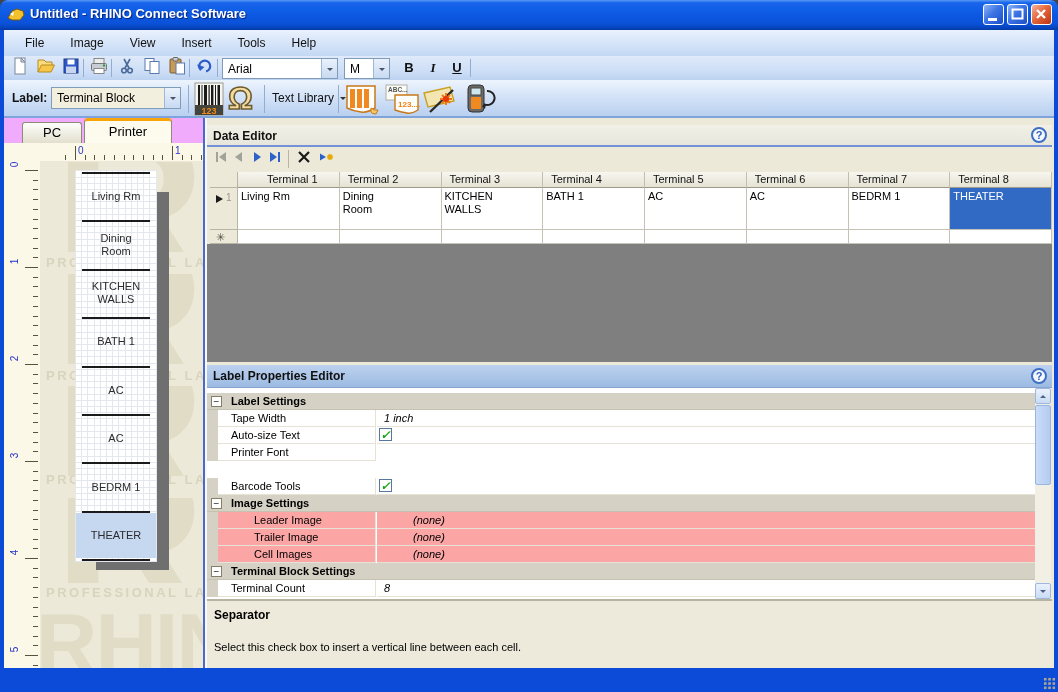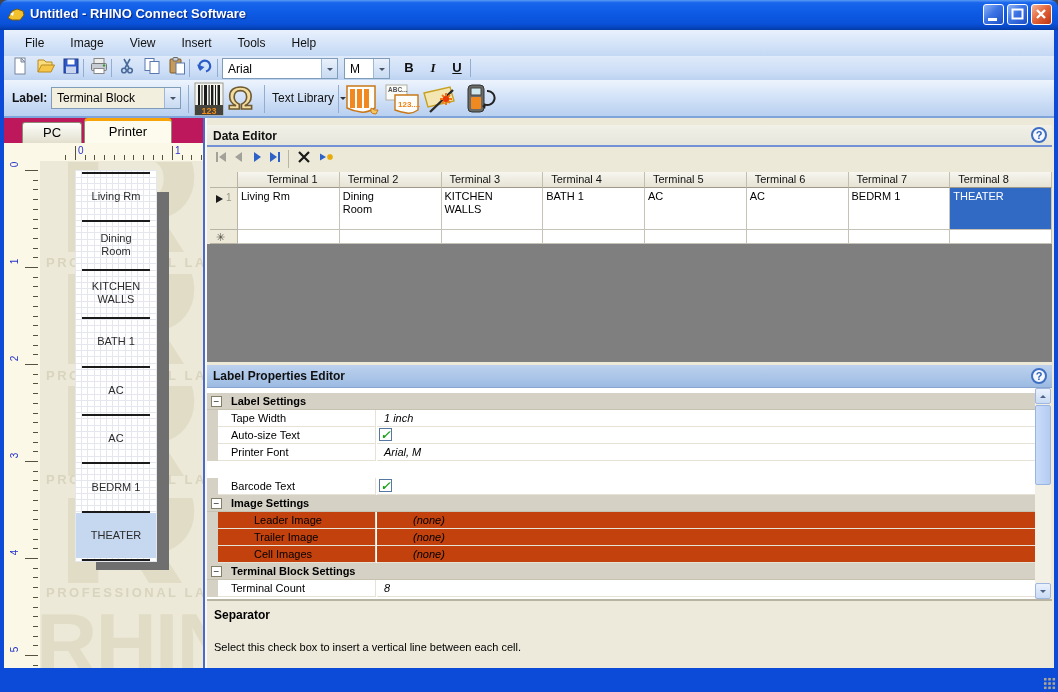--- a/index.html
+++ b/index.html
@@ -25,21 +25,21 @@
   .combo .arrow{width:16px;height:100%;background:linear-gradient(180deg,#EAF1FB,#C8DAF2);border-left:1px solid #9EB6D8;display:flex;align-items:center;justify-content:center;}
   .combo .arrow:after{content:"";width:0;height:0;border:3.5px solid transparent;border-top-color:#44526A;margin-top:4px;}
   .fmt{top:2px;width:22px;height:20px;text-align:center;line-height:20px;font-size:13px;color:#111;}
   .labelbar{left:4px;top:80px;width:1050px;height:38px;background:linear-gradient(180deg,#EDF4FD 0%,#D4E3F8 45%,#B9D0F0 100%);border-bottom:2px solid #7FA4DC;}
   .lb-caption{left:8px;top:11px;font-weight:bold;font-size:12px;color:#111;}
   .omega{font-size:31px;font-weight:bold;color:#F3DCA0;-webkit-text-stroke:1.6px #6E5A2E;line-height:34px;}
   .tl-btn{display:flex;align-items:center;font-size:12px;color:#111;}
   .tl-btn .arr{width:0;height:0;border:3.5px solid transparent;border-top-color:#333;margin:4px 0 0 6px;}
   
   .main{left:4px;top:118px;width:1050px;height:550px;background:#ECE9D8;}
-  .left-panel{left:0;top:0;width:203px;height:550px;background:#be185d;overflow:hidden;}
+  .left-panel{left:0;top:0;width:203px;height:550px;background:#f0abfc;overflow:hidden;}
   .lp-divider-b{left:199px;top:0;width:2px;height:550px;background:#4A69C8;}
   .lp-divider-w{left:201px;top:0;width:2px;height:550px;background:#F6F8FC;}
   .tab{position:absolute;border:1px solid #8E8B78;border-bottom:none;font-size:13px;text-align:center;}
   .tab.inactive{left:18px;top:4px;width:60px;height:21px;line-height:20px;background:linear-gradient(180deg,#FEFEFB,#E2DFCE);border-radius:3px 3px 0 0;}
   .tab.active{left:80px;top:0;width:88px;height:25px;line-height:22px;background:#FDFBEE;border-top:3px solid #F7A30A;border-radius:4px 4px 0 0;z-index:3;}
   .hruler{left:0;top:25px;width:199px;height:18px;background:#FBF8E7;}
   .vruler{left:0;top:43px;width:36px;height:507px;background:#FBF8E7;}
   .tick{position:absolute;background:#55523E;}
   .rnum{position:absolute;color:#2533CC;font-size:10px;}
   .preview{left:36px;top:43px;width:163px;height:507px;background:#ECE9D8;overflow:hidden;}
@@ -69,21 +69,21 @@
   .th{height:16px;background:linear-gradient(180deg,#F7F6EF,#E6E3D4);border-right:1px solid #C2BFAE;border-bottom:1px solid #9C988A;padding:1px 0 0 8px;color:#111;}
   .td{background:#fff;border-right:1px solid #C5C2B8;border-bottom:1px solid #C5C2B8;padding:2px 3px;white-space:pre-line;line-height:13px;color:#000;}
   .td.sel{background:#316AC5;color:#fff;}
   .rowhdr{position:absolute;background:#ECE9D8;border-right:1px solid #B9B5A6;border-bottom:1px solid #B9B5A6;}
   .grayfill{left:0;top:126px;width:845px;height:118px;background:#7F7F7F;}
   .propgrid{left:0;top:270px;width:828px;height:211px;background:#fff;overflow:hidden;}
   .prow{position:absolute;left:0;width:828px;height:17px;font-size:11px;}
   .prow .gutter{position:absolute;left:0;top:0;width:11px;height:17px;background:#D5D1C4;}
   .prow .plabel{position:absolute;left:11px;top:0;width:158px;height:17px;border-bottom:1px solid #E6E3D6;border-right:1px solid #E6E3D6;padding:2px 0 0 13px;}
   .prow .pvalue{position:absolute;left:170px;top:0;width:658px;height:17px;border-bottom:1px solid #E6E3D6;padding:2px 0 0 7px;font-style:italic;}
-  .prow.green .plabel,.prow.green .pvalue{background:#c2410c;padding-left:36px;}
+  .prow.green .plabel,.prow.green .pvalue{background:#fca5a5;padding-left:36px;}
   .prow.group{background:#D5D1C4;border-bottom:1px solid #C6C2B2;font-weight:bold;}
   .minusbox{position:absolute;left:4px;top:3px;width:11px;height:11px;background:#fff;border:1px solid #848069;
     text-align:center;line-height:9px;font-size:10px;font-weight:normal;color:#222;}
   .grouptitle{position:absolute;left:24px;top:2px;}
   .cb{position:absolute;left:2px;top:1px;width:13px;height:13px;background:#fff;border:1px solid #5577A0;
     text-align:center;line-height:12px;font-size:12px;font-weight:bold;color:#17A317;}
   .vsb{left:828px;top:270px;width:16px;height:211px;background:#F2F0E5;}
   .sb-btn{position:absolute;left:0;width:16px;height:16px;background:linear-gradient(180deg,#EAF1FC,#C9DBF4);border:1px solid #9EB6E0;border-radius:2px;
     display:flex;align-items:center;justify-content:center;}
   .sb-thumb{position:absolute;left:0;width:16px;background:linear-gradient(90deg,#CADCF8,#B4CCF2);border:1px solid #98B4E2;border-radius:2px;}
@@ -515,25 +515,24 @@
           <div class="prow" style="top: 39px;">
             <div class="gutter"></div>
             <div class="plabel">Auto-size Text</div>
             <div class="pvalue">
               <div class="cb checked">✓</div>
             </div>
           </div>
           <div class="prow" style="top: 56px;">
             <div class="gutter"></div>
             <div class="plabel">Printer Font</div>
-            <div class="pvalue">Arial, M</div>
           </div>
           <div class="prow" style="top: 90px;">
             <div class="gutter"></div>
-            <div class="plabel">Barcode Text</div>
+            <div class="plabel">Barcode Tools</div>
             <div class="pvalue">
               <div class="cb checked">✓</div>
             </div>
           </div>
           <div class="prow group" style="top: 107px;">
             <div class="minusbox">−</div>
             <div class="grouptitle">Image Settings</div>
           </div>
           <div class="prow green" style="top: 124px;">
             <div class="gutter"></div>

